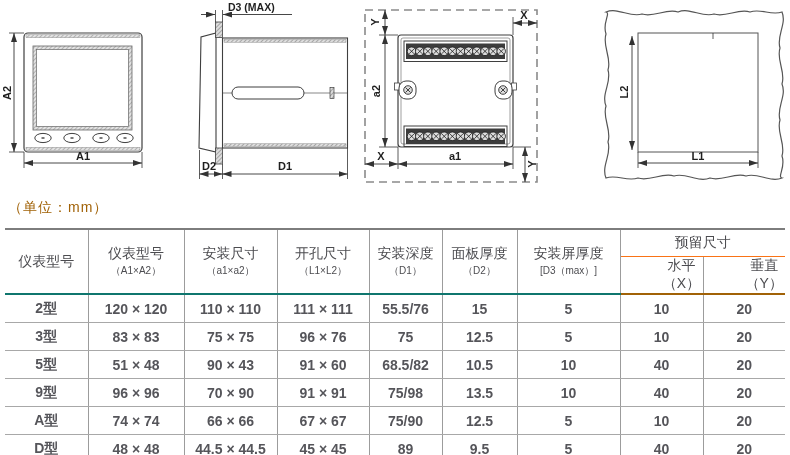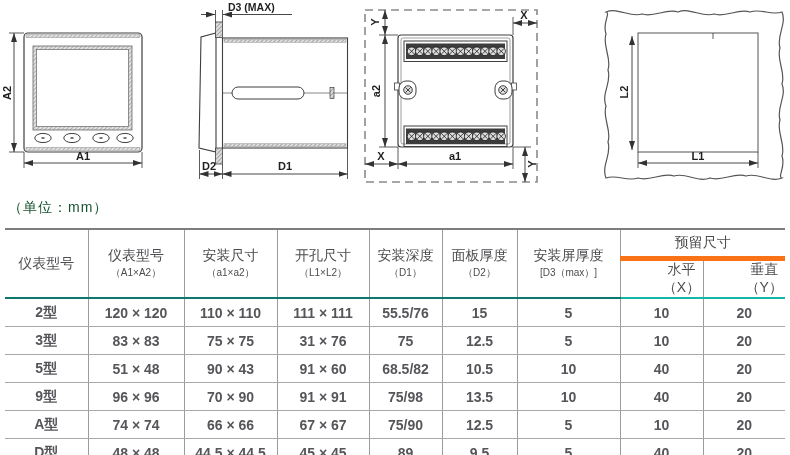--- a/index.html
+++ b/index.html
@@ -6,35 +6,35 @@
   body{
     width:790px;height:455px;background:#ffffff;position:relative;overflow:hidden;
     font-family:"Liberation Sans", sans-serif;
   }
   .diagrams{position:absolute;top:0;left:0;width:790px;height:196px;}
   .diagrams svg{position:absolute;top:0;}
   svg text.dim{font-family:"Liberation Sans",sans-serif;font-size:11px;font-weight:bold;fill:#1f1f1f;}
   svg text.dimS{font-family:"Liberation Sans",sans-serif;font-size:10.5px;font-weight:bold;fill:#1f1f1f;}
   svg line.dl{stroke:#333;stroke-width:0.9;}
   svg line.ext{stroke:#333;stroke-width:0.8;}
-  .unit-note{position:absolute;left:8px;top:199px;font-size:14px;color:#14532d;letter-spacing:1px;}
+  .unit-note{position:absolute;left:8px;top:199px;font-size:14px;color:#a16207;letter-spacing:1px;}
   table.spec{
     position:absolute;left:5px;top:228px;width:780px;border-collapse:collapse;table-layout:fixed;
     font-size:14px;color:#55555a;
   }
   table.spec th, table.spec td{
     border-right:1px solid #9c9c9c;text-align:center;vertical-align:middle;
     padding:0;font-weight:normal;
   }
   table.spec th:last-child, table.spec td:last-child{border-right:none;}
   table.spec thead tr.hrow1 th{border-top:2px solid #7d7d7d;}
   table.spec thead th{color:#4c4c50;height:26px;}
   table.spec thead th[rowspan]{border-bottom:2px solid #0f766e;}
-  table.spec thead th.grp{border-bottom:5px solid #f97316;}
-  table.spec thead tr.hrow2 th{border-bottom:2px solid #14b8a6;padding-left:40px;}
+  table.spec thead th.grp{border-bottom:1px solid #f97316;}
+  table.spec thead tr.hrow2 th{border-bottom:2px solid #a16207;padding-left:40px;}
   table.spec tbody td{border-bottom:1px solid #a8a8a8;height:27px;font-weight:bold;}
   table.spec tbody tr:last-child td{border-bottom:2px solid #7d7d7d;}
   .h2l .l1,.h2l .l2{display:block;line-height:18px;}
   .h2l .l2{font-size:10px;}
 </style>
 </head>
 <body>
 
 <div class="diagrams">
 
@@ -261,21 +261,21 @@
       <td>55.5/76</td>
       <td>15</td>
       <td>5</td>
       <td>10</td>
       <td>20</td>
     </tr>
     <tr>
       <td>3型</td>
       <td>83 × 83</td>
       <td>75 × 75</td>
-      <td>31 × 76</td>
+      <td>96 × 76</td>
       <td>75</td>
       <td>12.5</td>
       <td>5</td>
       <td>10</td>
       <td>20</td>
     </tr>
     <tr>
       <td>5型</td>
       <td>51 × 48</td>
       <td>90 × 43</td>

